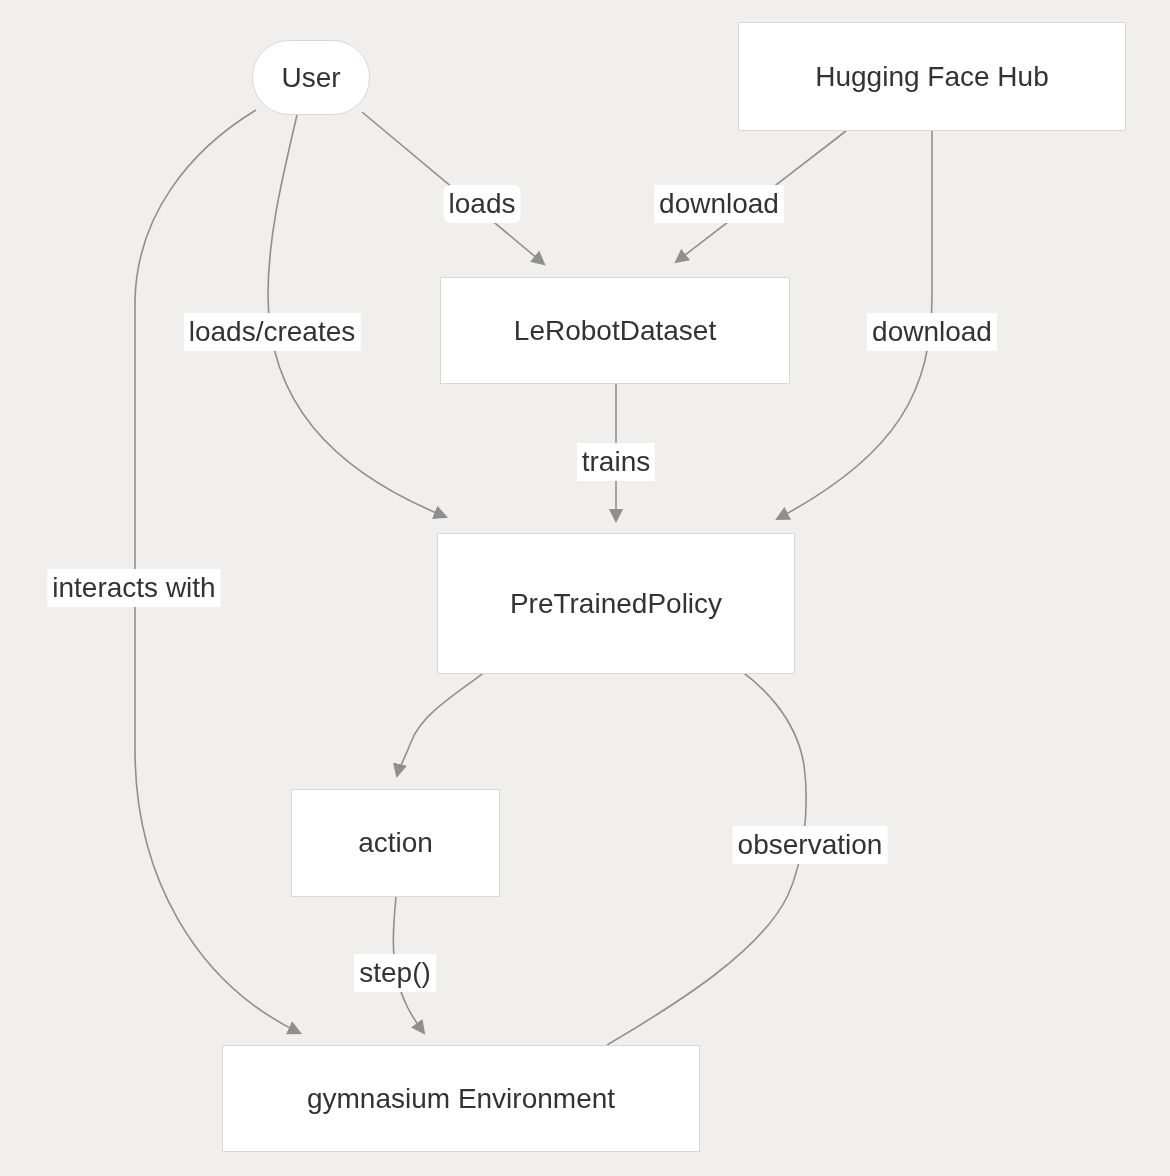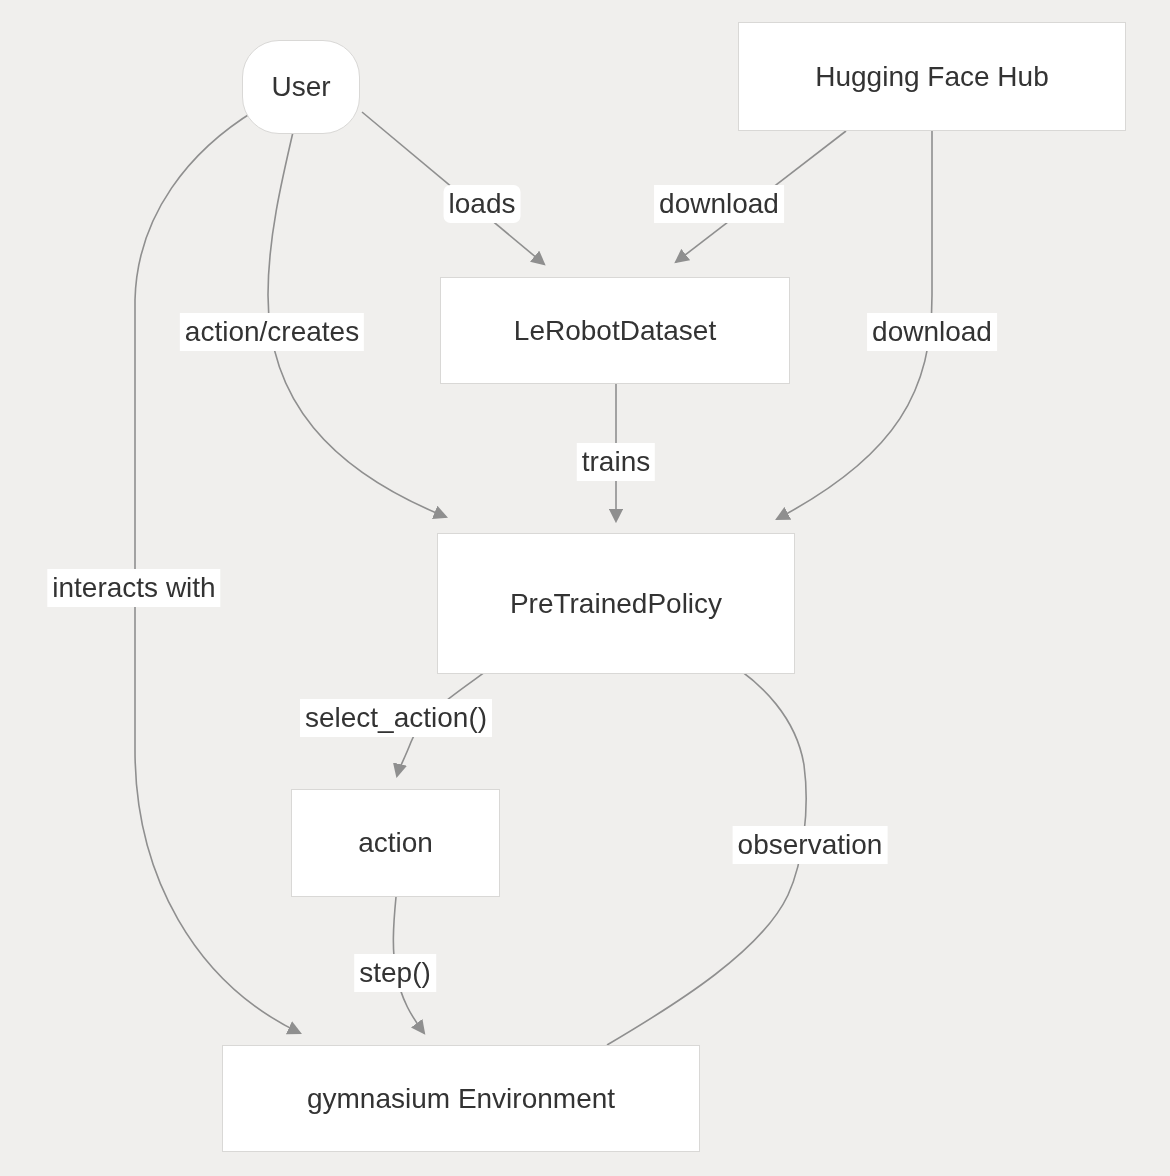--- a/index.html
+++ b/index.html
@@ -65,21 +65,21 @@
       <path d="M 297 115 C 283 175 268 235 268 295 C 268 400 330 470 446 517" marker-end="url(#arrow)"></path>
       <path d="M 932 131 L 932 295 C 932 390 898 455 777 519" marker-end="url(#arrow)"></path>
       <path d="M 616 384 L 616 521" marker-end="url(#arrow)"></path>
       <path d="M 523 643 C 468 688 424 708 411 742 C 404 760 399 768 397 776" marker-end="url(#arrow)"></path>
       <path d="M 396 897 C 393 928 392 950 396 972 C 401 1000 412 1017 424 1033" marker-end="url(#arrow)"></path>
       <path d="M 256 110 C 190 150 137 215 135 300 L 135 750 C 135 875 195 983 300 1033" marker-end="url(#arrow)"></path>
       <path d="M 607 1045 C 680 1002 762 950 788 895 C 803 862 810 810 804 765 C 797 722 766 682 714 654" marker-end="url(#arrow)"></path>
     </g>
   </svg>
 
-  <div class="node stadium" style="left:242px; top:40px; width:118px; height:94px;">
+  <div class="node stadium" style="left:252px; top:40px; width:118px; height:75px;">
     <span>User</span>
   </div>
 
   <div class="node" style="left:738px; top:22px; width:388px; height:109px;justify-content:center;">
     <span>Hugging Face Hub</span>
   </div>
 
   <div class="node" style="left:440px; top:277px; width:350px; height:107px;">
     <span>LeRobotDataset</span>
   </div>
@@ -93,27 +93,26 @@
   </div>
 
   <div class="node" style="left:291px; top:789px; width:209px; height:108px;">
     <span>action</span>
   </div>
 
   <div class="edge-label" style="left:482px; top:204px;border-radius:7px;">loads</div>
 
   <div class="edge-label" style="left:719px; top:204px;">download</div>
 
-  <div class="edge-label" style="left:272px; top:332px;">action/creates</div>
+  <div class="edge-label" style="left:272px; top:332px;">loads/creates</div>
 
   <div class="edge-label" style="left:932px; top:332px;">download</div>
 
   <div class="edge-label" style="left:616px; top:462px;">trains</div>
 
   <div class="edge-label" style="left:134px; top:588px;">interacts with</div>
 
-  <div class="edge-label" style="left:396px; top:718px;">select_action()</div>
 
   <div class="edge-label" style="left:810px; top:845px;">observation</div>
 
   <div class="edge-label" style="left:395px; top:973px;">step()</div>
 
 </div>
 
 </body></html>

